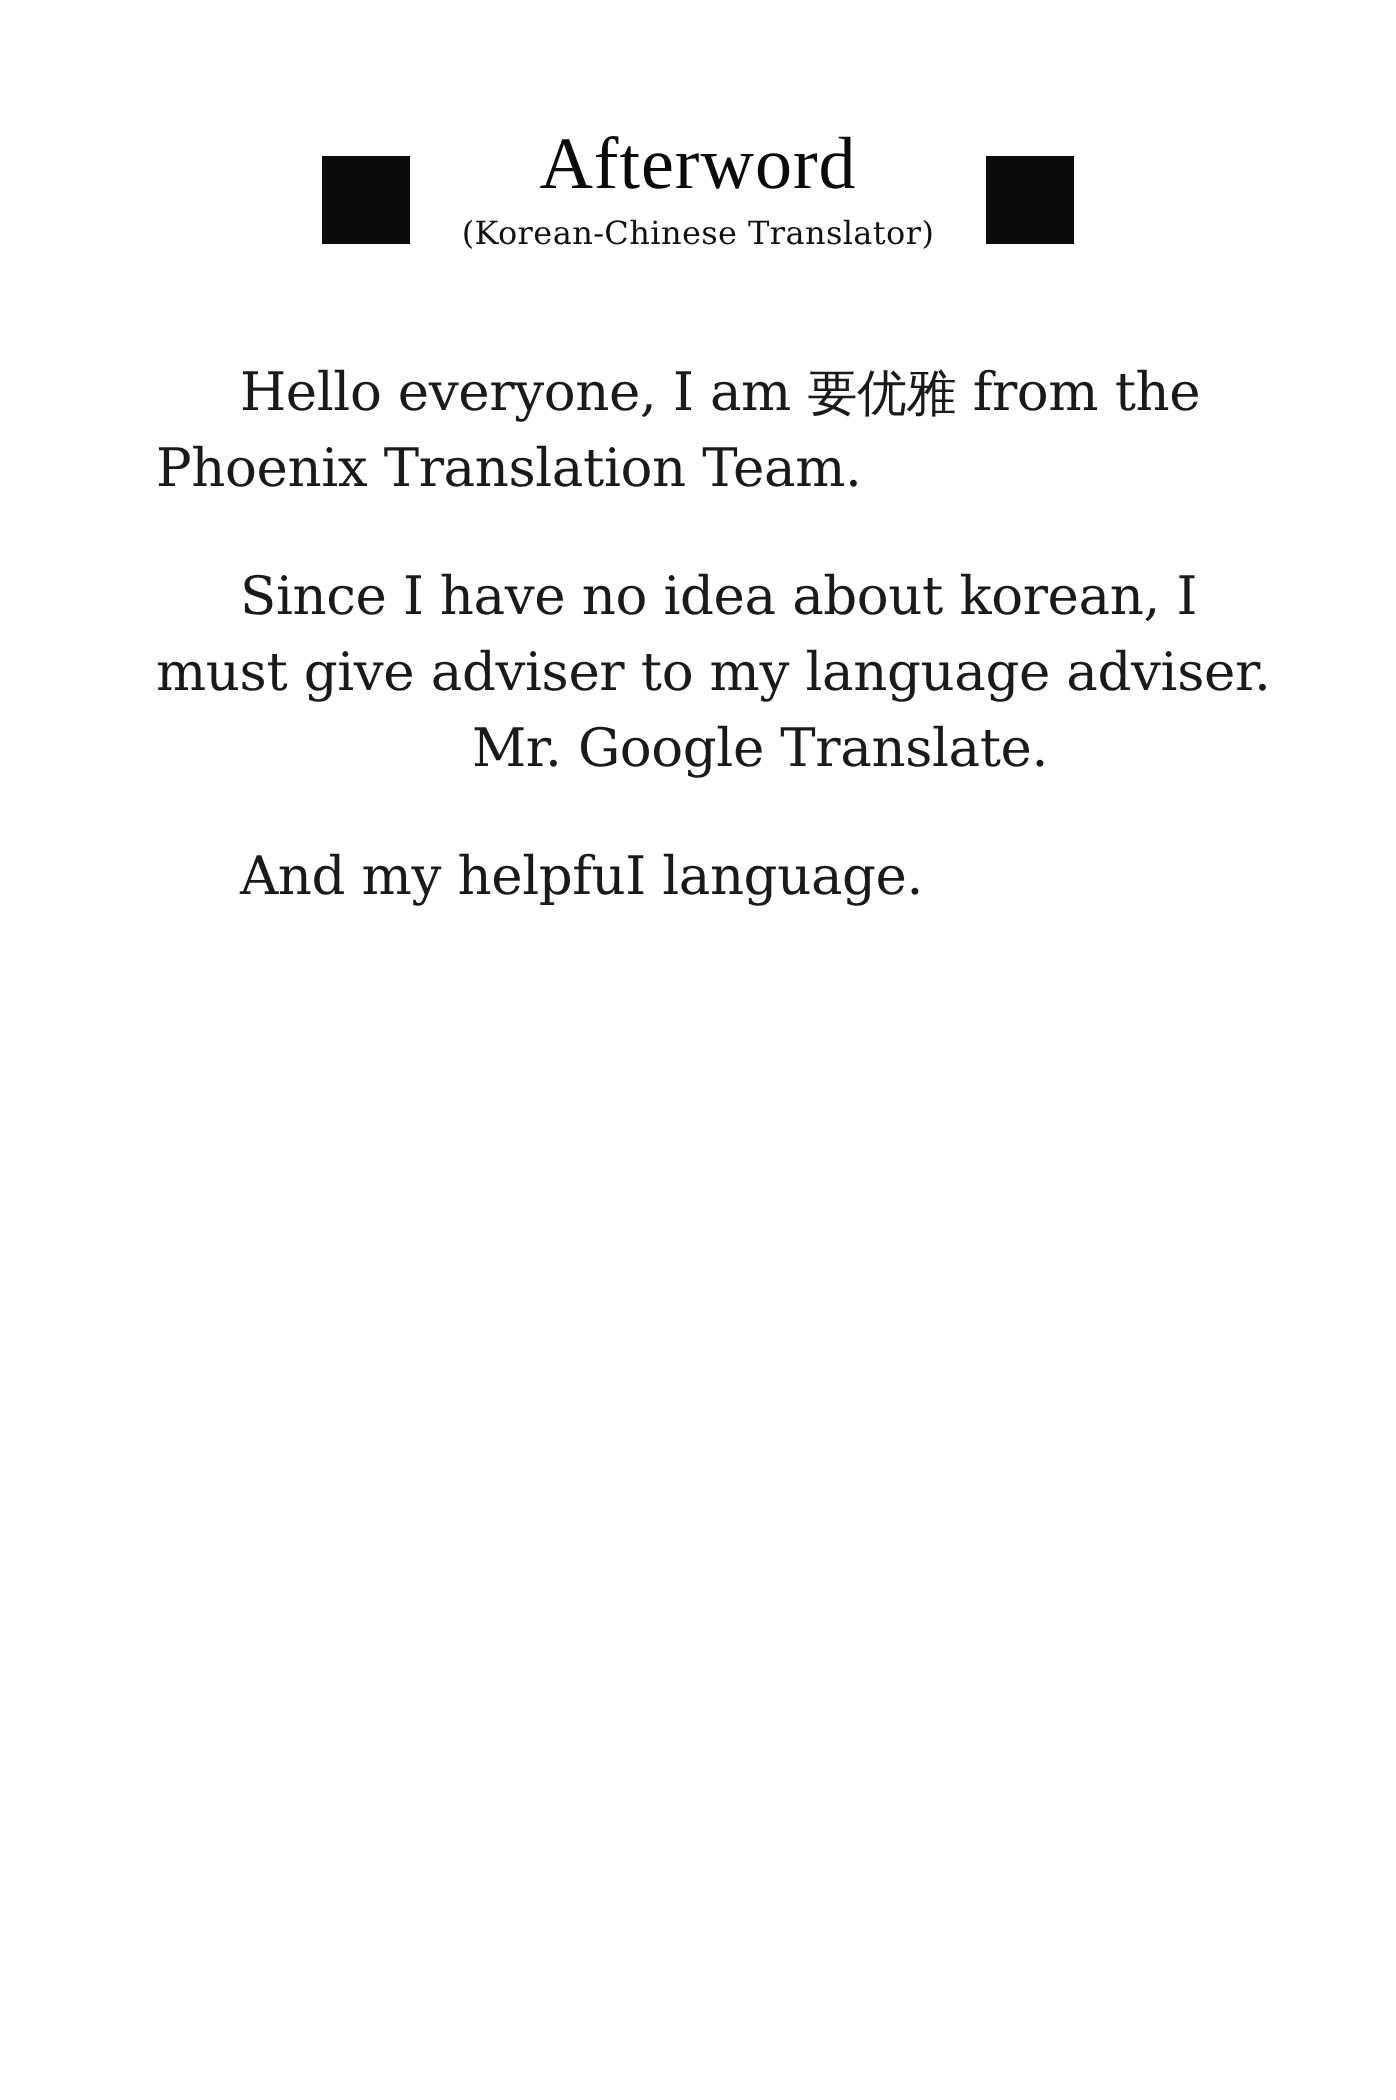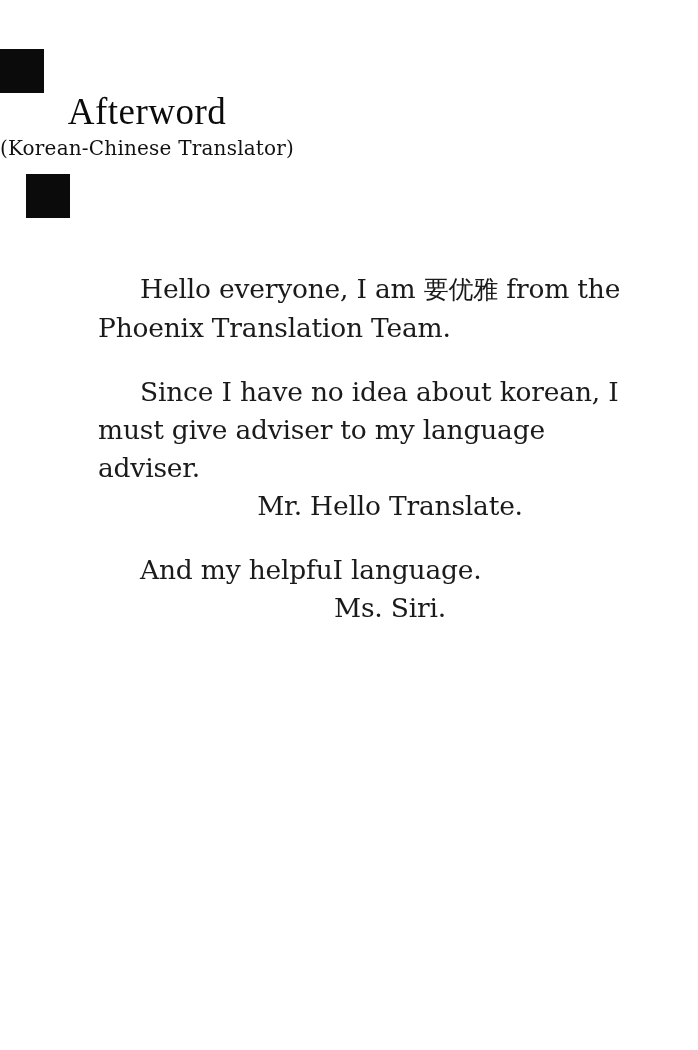--- a/index.html
+++ b/index.html
@@ -19,26 +19,25 @@
     width: 698px;
     height: 1050px;
     box-sizing: border-box;
     padding: 0;
     position: relative;
     background: #ffffff;
   }
 
   
   .header {
-    padding-top: 35px;
+    padding-top: 64px;
     display: flex;
     align-items: flex-start;
     justify-content: center;
     gap: 0;
-    flex-direction: column;
   }
   .sq {
     width: 44px;
     height: 44px;
     background: #0b0b0b;
     flex: 0 0 auto;
     margin-top: 14px;
   }
   .sq.left { margin-right: 26px; }
   .sq.right { margin-left: 26px; }
@@ -50,30 +49,30 @@
   .title {
     font-family: "Liberation Serif", serif;
     font-size: 37px;
     line-height: 1.05;
     letter-spacing: 0.5px;
     color: #0b0b0b;
     font-weight: 400;
   }
   .subtitle {
     font-family: "DejaVu Serif", serif;
-    font-size: 20px;
+    font-size: 16px;
     letter-spacing: 0.2px;
     color: #111111;
     margin-top: 4px;
   }
 
   
   .body-text {
     margin: 0;
-    padding: 0 46px 0 98px;
+    padding: 0 46px 0 78px;
     padding-top: 52px;
     font-family: "DejaVu Serif", serif;
     font-size: 26.5px;
     line-height: 38px;
     color: #1a1a1a;
     letter-spacing: -0.2px;
   }
   .para {
     margin: 0 0 26px 0;
     text-indent: 42px;
@@ -104,21 +103,20 @@
   </div>
 
   <div class="body-text">
 
     <p class="para">
       <span>Hello everyone, I am </span><span class="cjk">要优雅</span><span> from the Phoenix Translation Team.</span>
     </p>
 
 
     <p class="para" style="margin-bottom:0;">Since I have no idea about korean, I must give adviser to my language adviser.</p>
-    <p class="para center-line" style="margin-bottom:26px;">Mr. Hello Translate.</p>
+    <p class="para center-line" style="margin-bottom:26px;">Mr. Google Translate.</p>
 
     <p class="para" style="margin-bottom:0;">And my helpfuI language.</p>
-    <p class="para center-line" style="margin-bottom:26px;">Ms. Siri.</p>
 
 
   </div>
 
 </div>
 
 </body></html>

